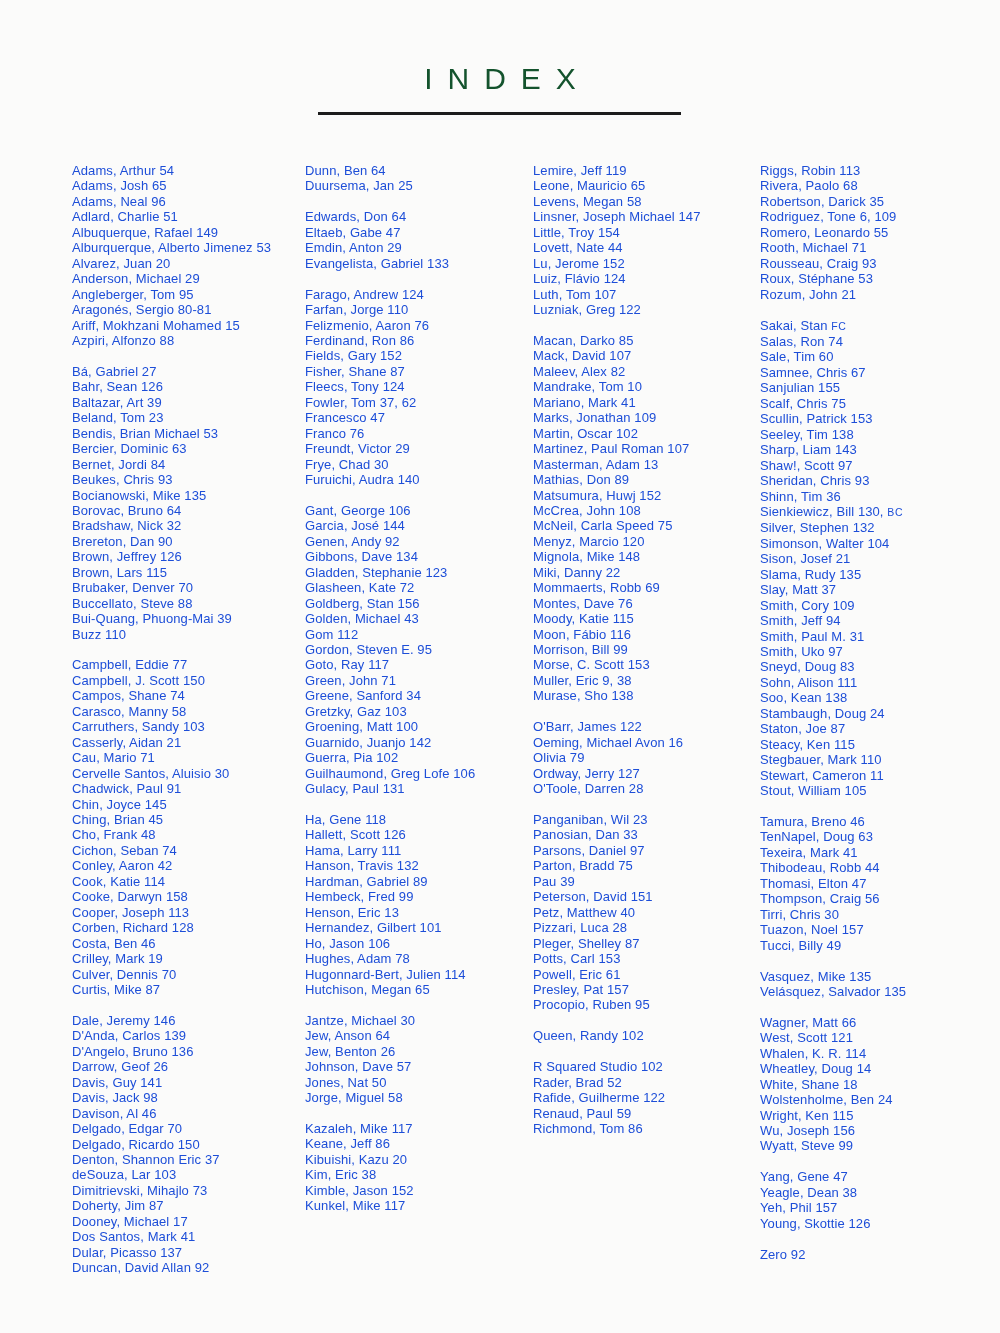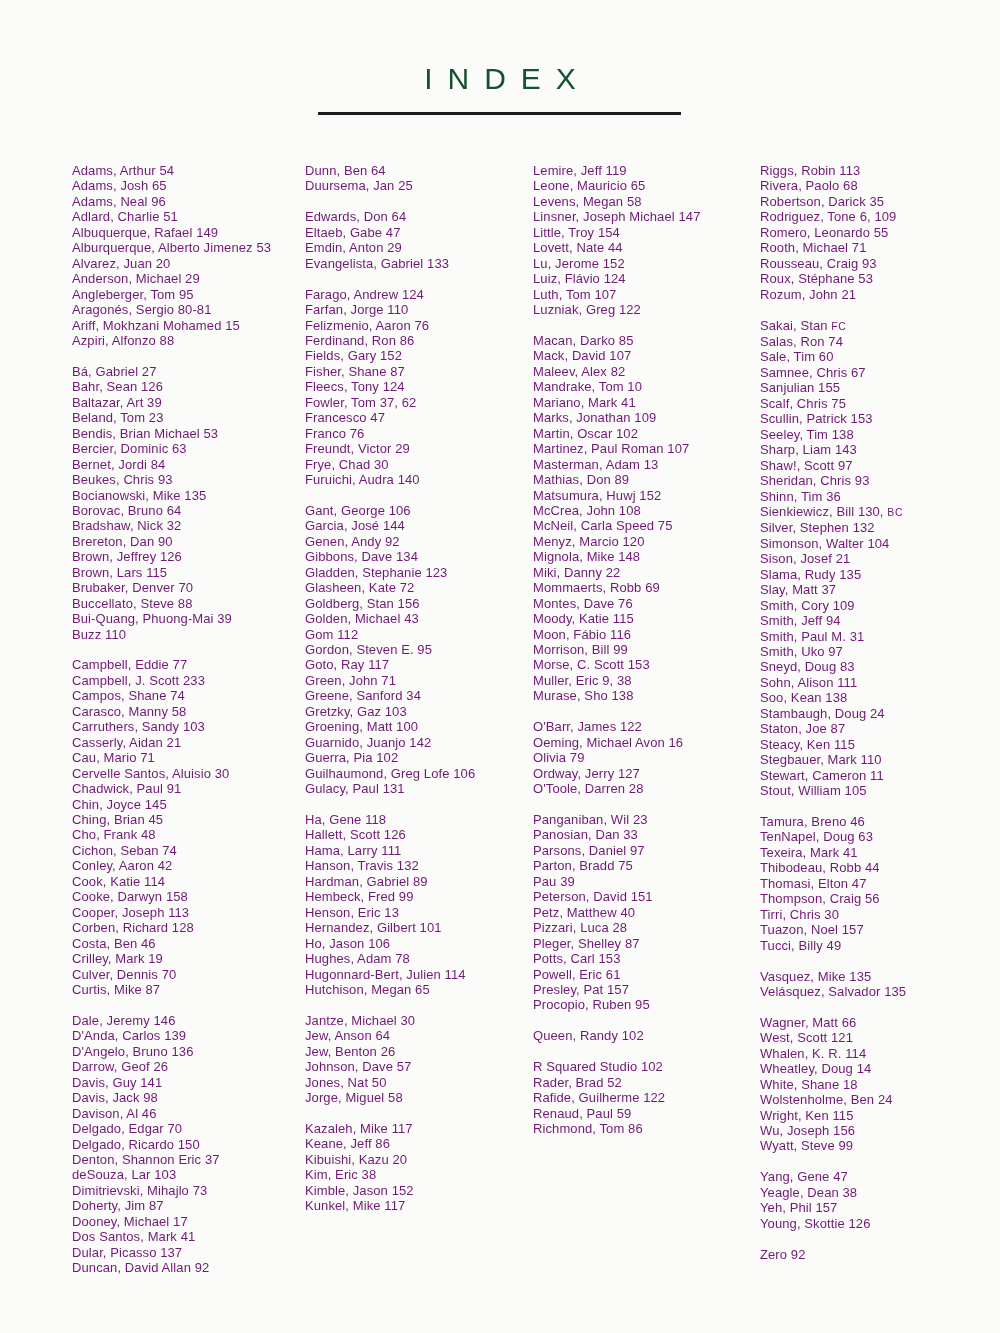--- a/index.html
+++ b/index.html
@@ -34,21 +34,21 @@
     left: 318px;
     width: 363px;
     height: 3px;
     background: #1c1c1c;
   }
   .col {
     position: absolute;
     top: 163px;
     font-size: 13px;
     line-height: 15.45px;
-    color: #701a75;
+    color: #1d4ed8;
     letter-spacing: 0.1px;
   }
   .col-1 { left: 72px;  }
   .col-2 { left: 305px; }
   .col-3 { left: 533px; }
   .col-4 { left: 760px; }
   .group { margin-bottom: 15.45px; }
   .group:last-child { margin-bottom: 0; }
   .entry { white-space: nowrap; }
   .smallcap {
@@ -93,21 +93,21 @@
         <div class="entry">Brereton, Dan 90</div>
         <div class="entry">Brown, Jeffrey 126</div>
         <div class="entry">Brown, Lars 115</div>
         <div class="entry">Brubaker, Denver 70</div>
         <div class="entry">Buccellato, Steve 88</div>
         <div class="entry">Bui-Quang, Phuong-Mai 39</div>
         <div class="entry">Buzz 110</div>
       </div>
       <div class="group">
         <div class="entry">Campbell, Eddie 77</div>
-        <div class="entry">Campbell, J. Scott 233</div>
+        <div class="entry">Campbell, J. Scott 150</div>
         <div class="entry">Campos, Shane 74</div>
         <div class="entry">Carasco, Manny 58</div>
         <div class="entry">Carruthers, Sandy 103</div>
         <div class="entry">Casserly, Aidan 21</div>
         <div class="entry">Cau, Mario 71</div>
         <div class="entry">Cervelle Santos, Aluisio 30</div>
         <div class="entry">Chadwick, Paul 91</div>
         <div class="entry">Chin, Joyce 145</div>
         <div class="entry">Ching, Brian 45</div>
         <div class="entry">Cho, Frank 48</div>

